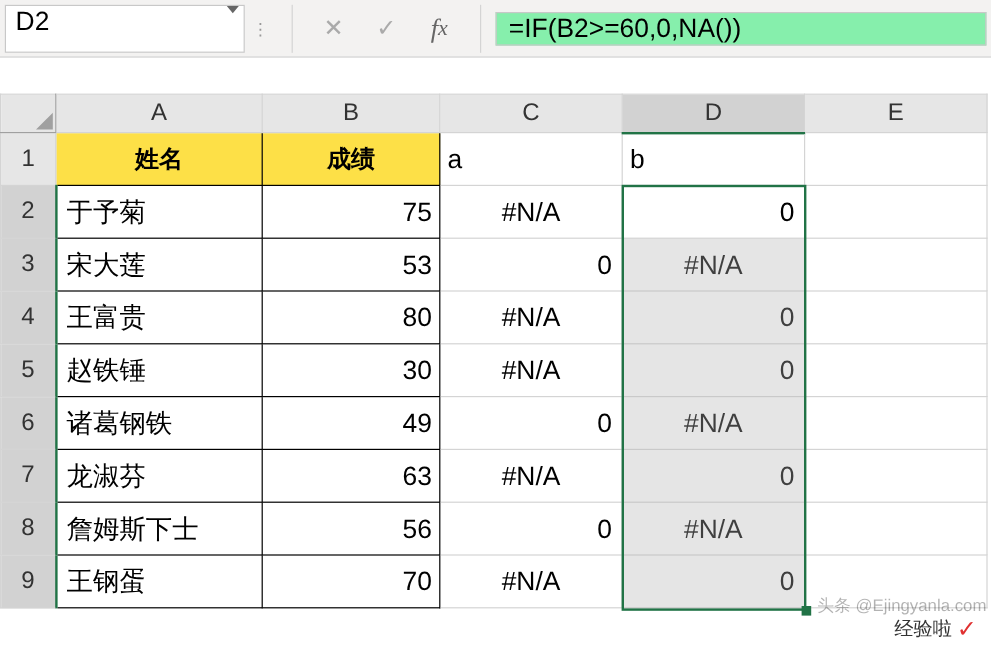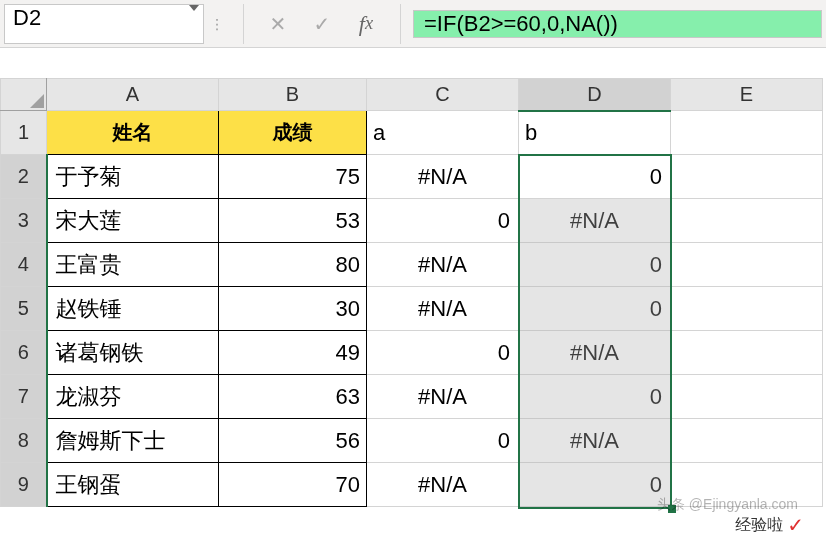--- a/index.html
+++ b/index.html
@@ -36,23 +36,23 @@
     td.col-c { text-align: center; }
     td.col-c.num { text-align: right; padding-right: 8px; }
     td.col-d { text-align: center; }
     td.col-d.num { text-align: right; padding-right: 8px; }
     td.label-c, td.label-d { text-align: left; padding-left: 6px; }
     
     .sel-range { position: absolute; border: 2px solid #217346; pointer-events: none; }
     .sel-fill { position: absolute; background: rgba(180,180,180,0.35); pointer-events: none; }
     .fill-handle { position: absolute; width: 8px; height: 8px; background: #217346; pointer-events: none; }
     
-    .watermark { position: absolute; right: 22px; bottom: 5px; font-size: 16px; color: #333; display: flex; align-items: center; gap: 4px; }
+    .watermark { position: absolute; right: 12px; bottom: 5px; font-size: 16px; color: #333; display: flex; align-items: center; gap: 4px; }
     .watermark .check { color: #e03131; font-size: 20px; }
-    .watermark2 { position: absolute; right: 28px; bottom: 28px; font-size: 14px; color: rgba(0,0,0,0.3); margin-left: 23px; }
+    .watermark2 { position: absolute; right: 4px; bottom: 28px; font-size: 14px; color: rgba(0,0,0,0.3); margin-left: 23px; }
     
     .row-10 td { height: 20px; }
   </style>
 </head>
 <body>
 
 <div class="formula-bar">
   <div class="name-box">
     <span>D2</span>
     <span class="name-box-dropdown"></span>

